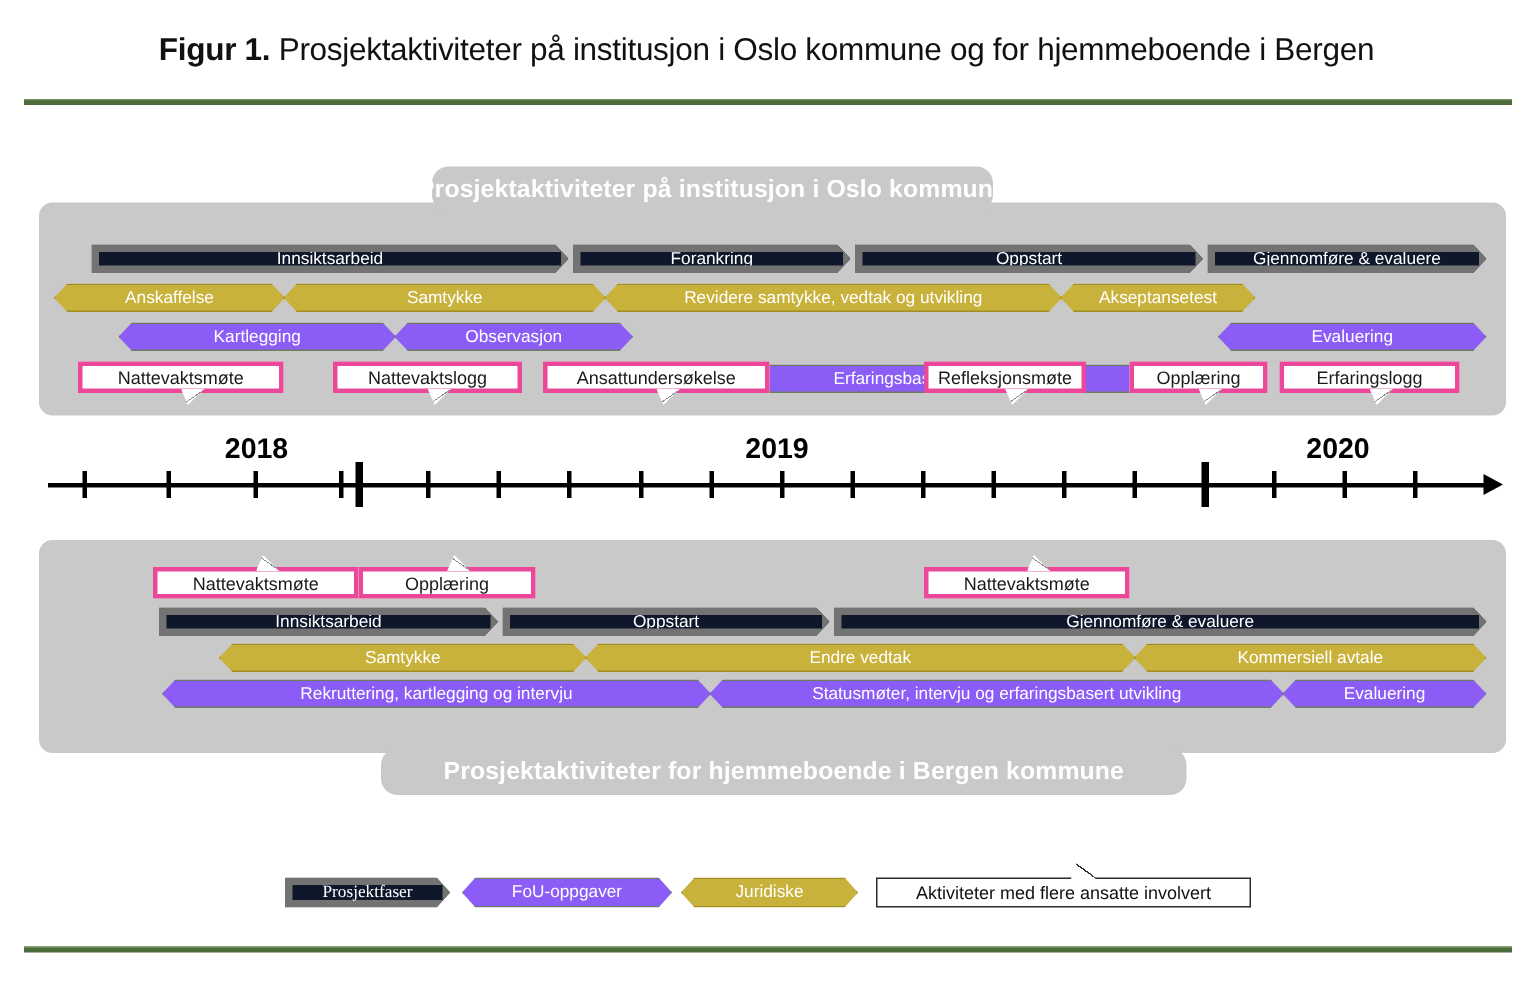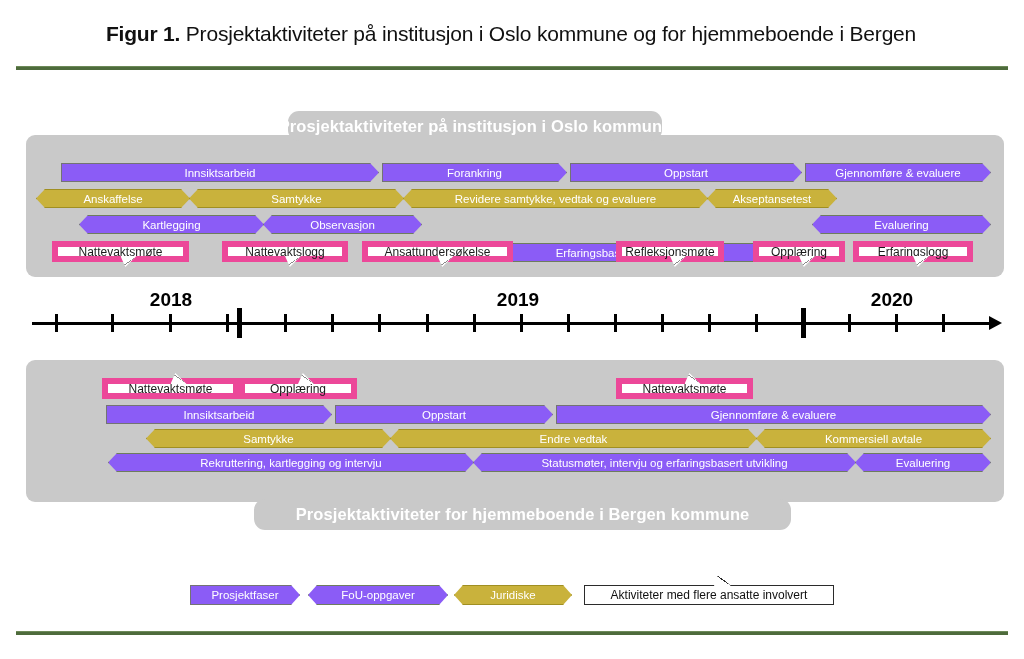--- a/index.html
+++ b/index.html
@@ -44,27 +44,27 @@
   .bar{
     position:absolute;height:19px;
     display:flex;align-items:center;justify-content:center;
     color:#ffffff;font-size:11.5px;white-space:nowrap;
     box-sizing:border-box;overflow:hidden;
   }
   .bar span{position:relative;z-index:2;padding:0 3px;}
   .sh-right    {clip-path:polygon(0 0, calc(100% - 9px) 0, 100% 50%, calc(100% - 9px) 100%, 0 100%);}
   .sh-both     {clip-path:polygon(9px 0, calc(100% - 9px) 0, 100% 50%, calc(100% - 9px) 100%, 9px 100%, 0 50%);}
 
-  .c-green  {background:#8b5cf6;border:1px solid #737373;}
+  .c-green  {background:#0f172a;border:5px solid #737373;}
   .c-gold   {background:#c9b23c;border:1px solid #a08f22;}
   .c-sage   {background:#8b5cf6;border:1px solid #6e7c5e;}
 
   
   .callout{
-    position:absolute;height:21px;background:#ffffff;border:6px solid #ec4899;
+    position:absolute;height:21px;background:#ffffff;border:3px solid #ec4899;
     display:flex;align-items:center;justify-content:center;
     color:#1a1a1a;font-size:12px;white-space:nowrap;box-sizing:border-box;
   }
   .callout .tail{
     position:absolute;width:16px;height:11px;background:#ffffff;
     border:1px solid #8a8a8a;border-top:none;
   }
   .callout.down .tail{
     bottom:-11px;left:50%;
     clip-path:polygon(0 0, 100% 0, 30% 100%);
@@ -152,21 +152,21 @@
         </div>
       </div>
     <div id="oslo-legal">
         <div class="bar c-gold sh-both" style="left: 10px; top: 54px; width: 154px;">
           <span>Anskaffelse</span>
         </div>
         <div class="bar c-gold sh-both" style="left: 163px; top: 54px; width: 215px;">
           <span>Samtykke</span>
         </div>
         <div class="bar c-gold sh-both" style="left: 377px; top: 54px; width: 305px;">
-          <span>Revidere samtykke, vedtak og evaluere</span>
+          <span>Revidere samtykke, vedtak og utvikling</span>
         </div>
         <div class="bar c-gold sh-both" style="left: 681px; top: 54px; width: 130px;">
           <span>Akseptansetest</span>
         </div>
       </div>
     <div id="oslo-rnd">
         <div class="bar c-sage sh-both" style="left: 53px; top: 80px; width: 185px;">
           <span>Kartlegging</span>
         </div>
         <div class="bar c-sage sh-both" style="left: 237px; top: 80px; width: 159px;">
@@ -285,21 +285,21 @@
           <span>Statusmøter, intervju og erfaringsbasert utvikling</span>
         </div>
         <div class="bar c-sage sh-both" style="left: 829px; top: 93px; width: 136px;">
           <span>Evaluering</span>
         </div>
       </div>
   </div>
   <div class="pill" id="pill-bergen">Prosjektaktiviteter for hjemmeboende i Bergen kommune</div>
 
   <div id="legend">
-      <div class="legend-bar c-green sh-right" style="left: 0px; width: 110px;">
+      <div class="legend-bar c-green sh-right" style="left: 0px; width: 110px; font-family: Liberation Serif, serif;">
         <span>Prosjektfaser</span>
       </div>
       <div class="legend-bar c-sage sh-both" style="left: 118px; width: 140px;">
         <span>FoU-oppgaver</span>
       </div>
       <div class="legend-bar c-gold sh-both" style="left: 264px; width: 118px;">
         <span>Juridiske</span>
       </div>
       <div class="legend-note" style="left: 394px; width: 250px;">
         <span>Aktiviteter med flere ansatte involvert</span>

